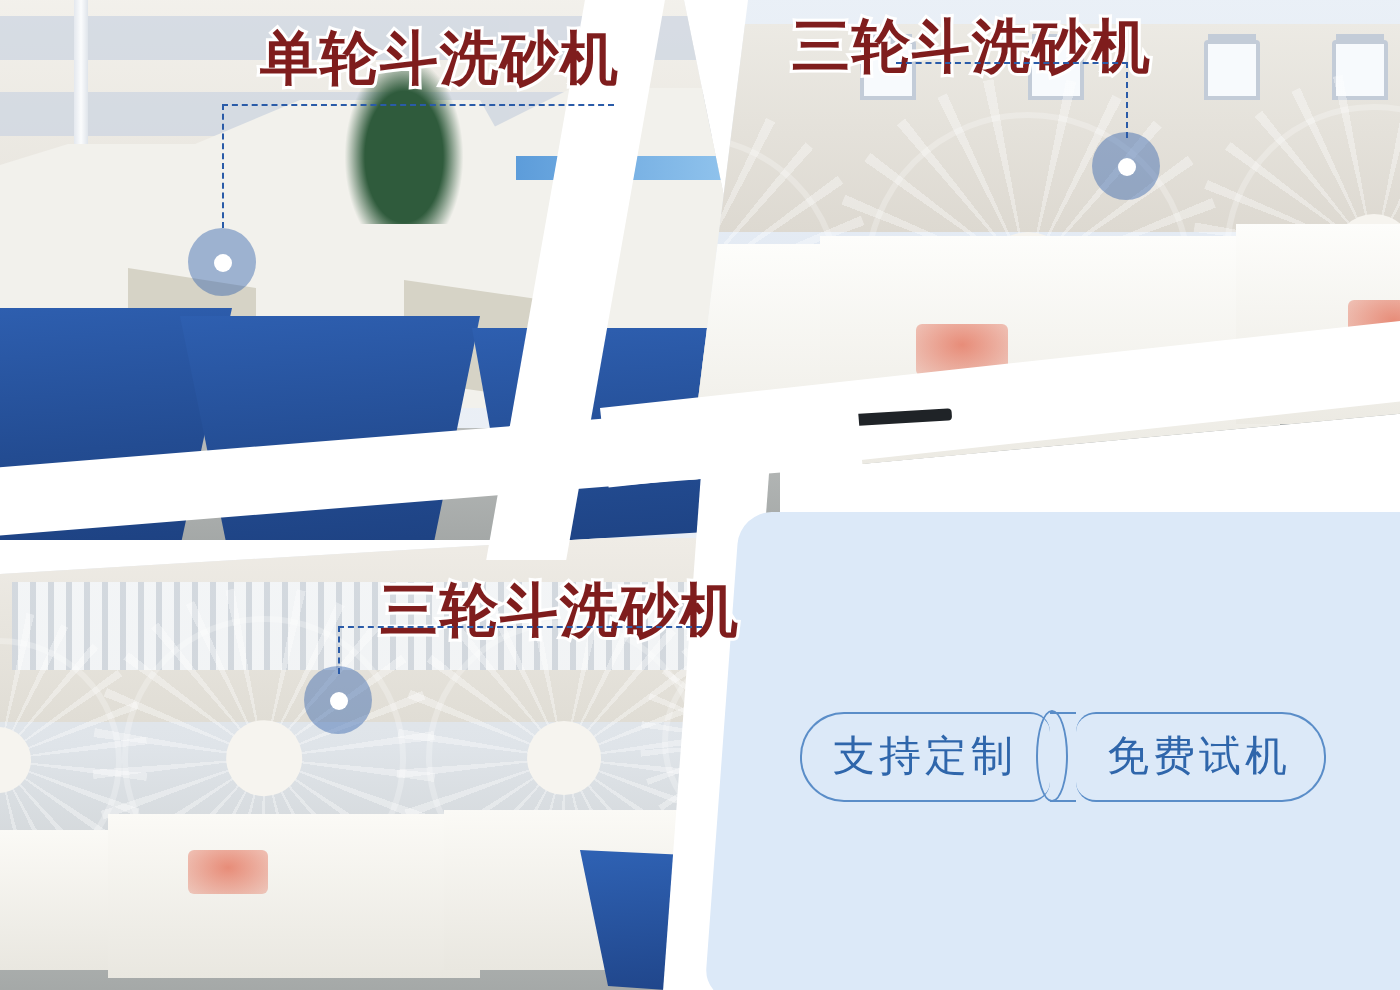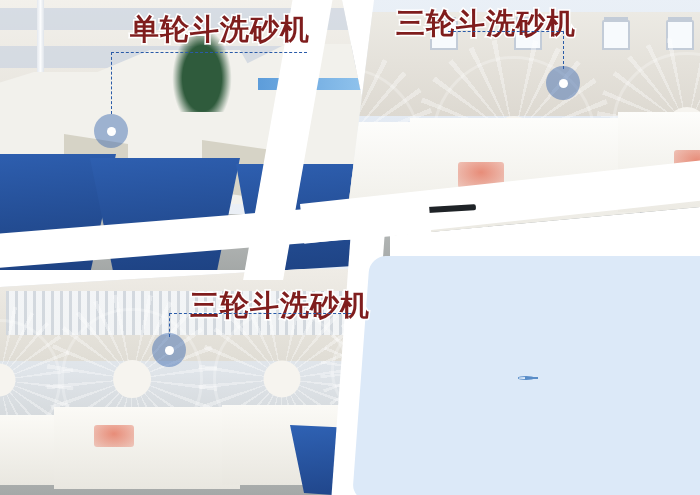--- a/index.html
+++ b/index.html
@@ -301,21 +301,23 @@
 
   <div class="divider" id="div-h2"></div>
   <div class="shadowline" style="left:346px;top:208px;width:130px;height:6px;transform:rotate(-3.4deg);"></div>
   <div class="divider" id="div-v1"></div>
   <div class="divider" id="div-h1"></div>
   <div class="divider" id="div-v2"></div>
 
   <div class="panel" id="p4"></div>
   <div id="p4-content">
     <div id="badges">
+      <div class="badge left">支持定制</div>
       <div class="badge-sep-shape"></div>
+      <div class="badge right">免费试机</div>
     </div>
   </div>
 
   <div class="ptitle" id="t1">单轮斗洗砂机</div>
   <div class="ptitle" id="t2">三轮斗洗砂机</div>
   <div class="ptitle" id="t3">三轮斗洗砂机</div>
 
   <div class="dash-h" style="left:111px;top:52px;width:196px;"></div>
   <div class="dash-v" style="left:111px;top:52px;height:62px;"></div>
   <div class="marker" style="left:94px;top:114px;"></div>

